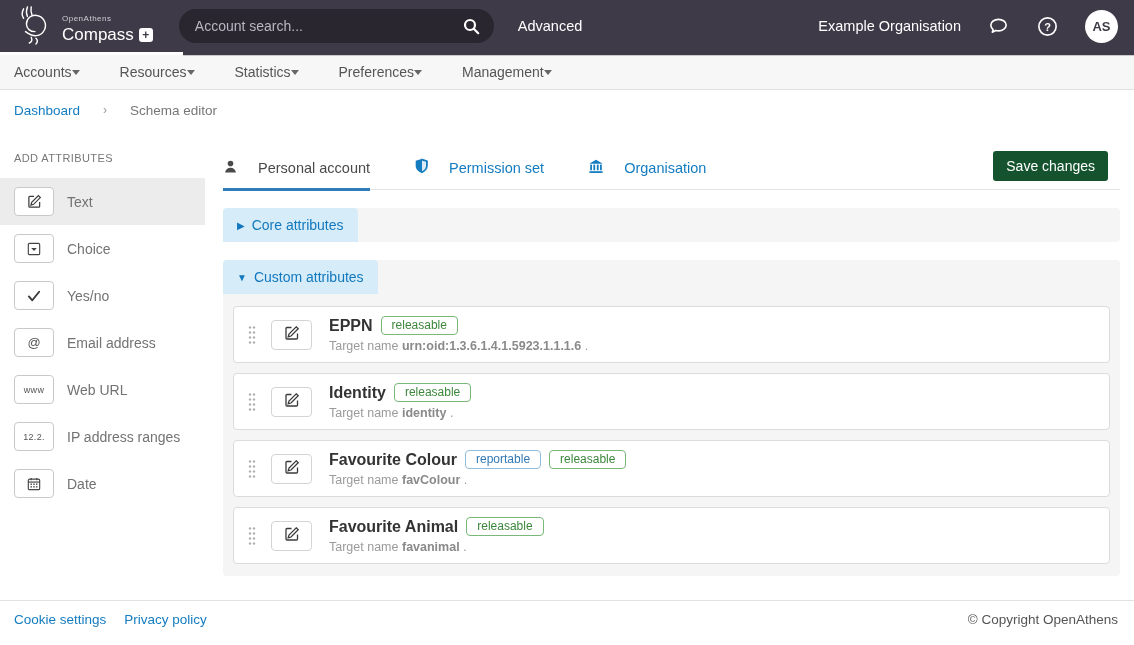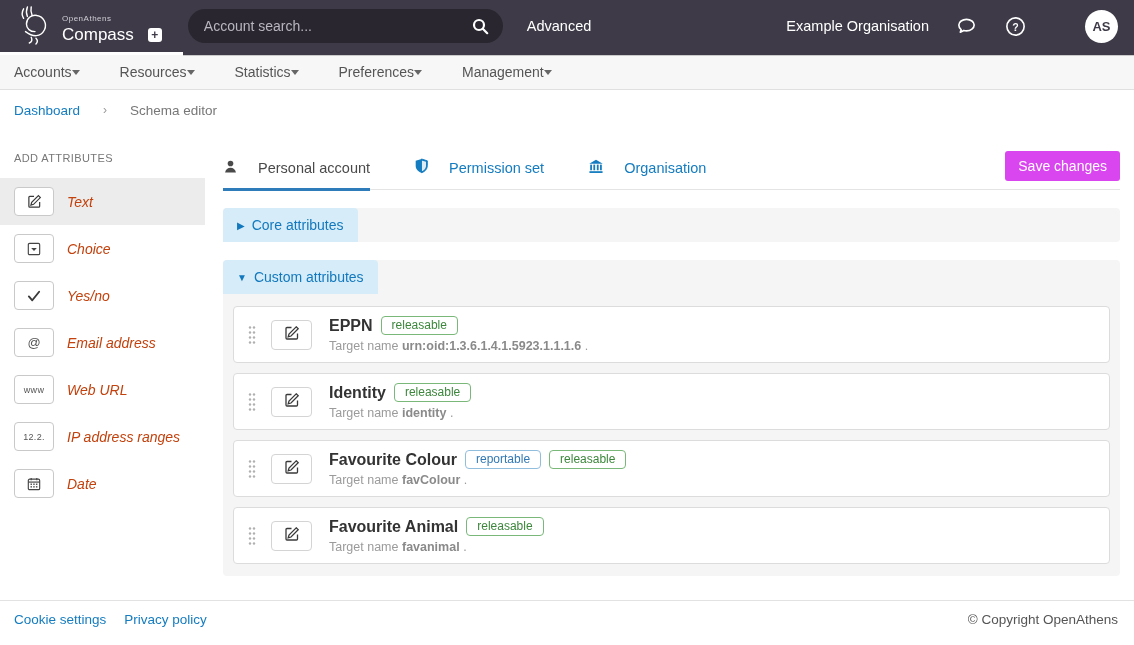--- a/index.html
+++ b/index.html
@@ -10,39 +10,39 @@
     display:flex; flex-direction:column; overflow:hidden;
   }
   
   .topbar {
     height:52px; background:#3e3a47; display:flex; align-items:center;
     padding:0 16px; flex-shrink:0; position:relative; color:#fff;
   }
   .topbar-extension{position:absolute;left:183px;right:0;top:52px;height:3px;background:#3e3a47;box-shadow:0 1px 0 rgba(0,0,0,.18);}
   .brand { display:flex; align-items:center; gap:8px; }
   .brand-text .brand-top { font-size:8px; letter-spacing:.5px; color:#cfcdd6; }
-  .brand-text .brand-main { font-size:17px; color:#fff; display:flex; align-items:center; gap:14px; }
+  .brand-text .brand-main { font-size:17px; color:#fff; display:flex; align-items:center; gap:5px; }
   .plus-box { width:14px; height:14px; background:#fff; border-radius:3px; color:#3e3a47;
     font-size:12px; font-weight:bold; display:flex; align-items:center; justify-content:center; line-height:1; }
   .search-pill {
     margin-left:26px; width:315px; height:34px; background:#29262f; border-radius:17px;
     display:flex; align-items:center; padding:0 14px 0 16px; position:relative;
   }
   .search-pill input {
     flex:1; background:transparent; border:none; outline:none; color:#eee; font-size:14px;
     font-family:"Liberation Sans", sans-serif;
   }
   .search-pill input::placeholder { color:#b9b6c0; }
   .search-btn { background:none; border:none; cursor:pointer; display:flex; align-items:center; padding:0; }
   .advanced-link { margin-left:24px; color:#fff; font-size:14.5px; text-decoration:none; cursor:pointer; }
   .topbar-right { margin-left:auto; display:flex; align-items:center; gap:26px; }
   .org-name { font-size:14.5px; color:#fff; }
   .icon-btn { background:none; border:none; cursor:pointer; display:flex; align-items:center; padding:0; }
   .avatar { width:33px; height:33px; border-radius:50%; background:#fff; color:#3e3a47;
-    font-size:13px; font-weight:bold; display:flex; align-items:center; justify-content:center; cursor:pointer; border:none;margin-left:32px;}
+    font-size:13px; font-weight:bold; display:flex; align-items:center; justify-content:center; cursor:pointer; border:none;}
   
   .menubar {
     height:35px; background:#f7f7f7; border-bottom:1px solid #e0e0e0;
     display:flex; align-items:center; padding:0 14px; gap:40px; flex-shrink:0; margin-top:3px;
   }
   .menu-item { font-size:14px; color:#555; display:flex; align-items:center; cursor:pointer; }
   .caret-down { width:0; height:0; border-left:4px solid transparent; border-right:4px solid transparent; border-top:5px solid #666; display:inline-block; }
   
   .breadcrumb { padding:13px 14px 8px; font-size:13.5px; display:flex; gap:23px; align-items:flex-start; }
   .breadcrumb a { color:#147cc0; text-decoration:none; cursor:pointer; }
@@ -53,28 +53,28 @@
   .sidebar { width:205px; flex-shrink:0; padding-top:26px; }
   .sidebar-heading { font-size:11px; color:#777; letter-spacing:.4px; margin:0 0 14px 14px; }
   .sidebar-item { display:flex; align-items:center; gap:13px; padding:9px 0 9px 14px; cursor:pointer; }
   .sidebar-item.selected { background:#ececec; }
   .sidebar-icon-box {
     width:40px; height:29px; background:#fff; border:1px solid #c9c9c9; border-radius:4px;
     display:flex; align-items:center; justify-content:center; color:#444; flex-shrink:0;
   }
   .sidebar-icon-box.txt-sm { font-size:9px; color:#555; letter-spacing:.3px;}
   .sidebar-icon-box.txt-md { font-size:13px; color:#555;}
-  .sidebar-label { font-size:14px; color:#c2410c;font-style:italic; }
+  .sidebar-label { font-size:14px; color:#737373; }
   
   .main { flex:1; margin:0 14px 0 18px; }
   .tabs-row { margin-top:32px; display:flex; border-bottom:1px solid #e4e4e4; position:relative; }
   .tab { display:flex; align-items:center; gap:20px; padding-bottom:12px; margin-right:44px;
     font-size:14.5px; color:#147cc0; cursor:pointer; }
   .tab.active { color:#4a4a4a; border-bottom:3px solid #2e7cba; margin-bottom:-2px; padding-bottom:11px; }
-  .save-btn { position:absolute; right:0; bottom:8px; background:#d946ef; color:#fff; border:none;
+  .save-btn { position:absolute; right:12px; bottom:8px; background:#14532d; color:#fff; border:none;
     border-radius:3px; height:30px; padding:0 13px; font-size:14px; cursor:pointer;
     font-family:"Liberation Sans", sans-serif; }
   .panel { background:#f5f5f5; border-radius:4px; margin-top:18px; }
   .chip { display:inline-flex; align-items:center; gap:7px; background:#d6ecf8; color:#1279be;
     font-size:14px; padding:9px 14px; border-radius:4px 4px 0 0; cursor:pointer; }
   .chip .tri { font-size:10px; }
   .cards { padding:2px 10px 12px; }
   .attr-card { background:#fff; border:1px solid #dcdcdc; border-radius:4px; padding:9px 14px;
     display:flex; align-items:center; margin-top:10px; }
   .drag-handle { margin-right:15px; display:flex; cursor:grab; }

